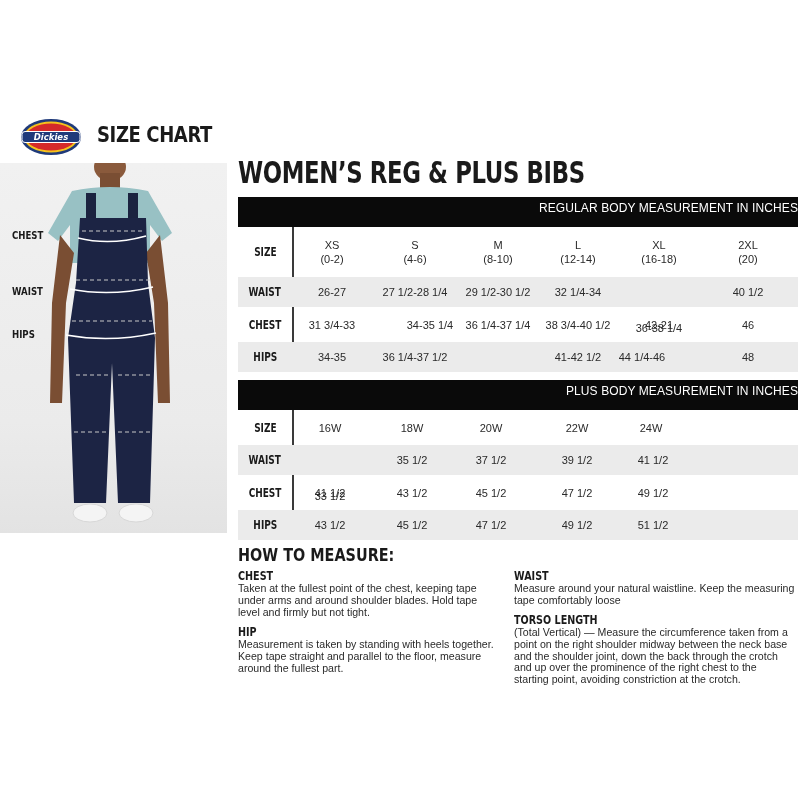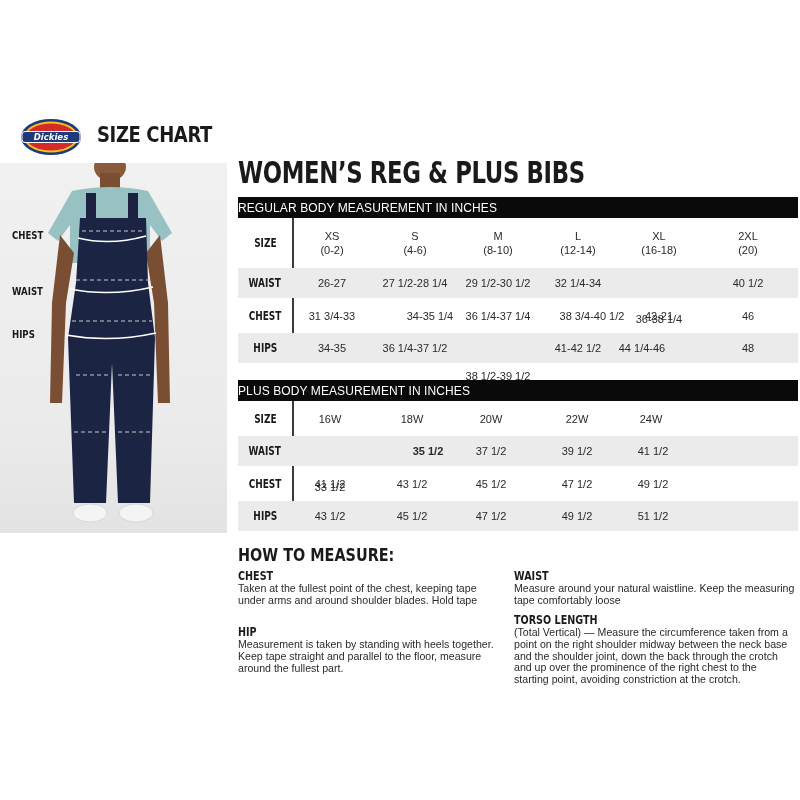--- a/index.html
+++ b/index.html
@@ -19,21 +19,21 @@
   .photo-label { position: absolute; left: 12px; font-family: "DejaVu Sans", sans-serif; font-weight: bold;
                  font-size: 11px; transform: scaleX(0.78); transform-origin: left center; color: #1a1a1a; }
 
   
   .product-title { position: absolute; left: 238px; top: 155px; font-family: "DejaVu Sans", sans-serif;
                    font-weight: bold; font-size: 30px; letter-spacing: -0.5px; transform: scaleX(0.76);
                    transform-origin: left center; color: #1a1a1a; white-space: nowrap; }
 
   
   .size-table { position: absolute; left: 238px; width: 560px; }
-  .tbl-header { height: 21px; background: #0a0a0a; color: #ffffff; font-size: 12px; text-align: left;
+  .tbl-header { height: 30px; background: #0a0a0a; color: #ffffff; font-size: 12px; text-align: right;
                 line-height: 22px; letter-spacing: 0.1px; }
   .tbl-row { position: relative; display: flex; align-items: center; }
   .tbl-row.gray { background: #ebebeb; }
   .tbl-row .rlabel { width: 54px; flex: 0 0 54px; text-align: center; font-family: "DejaVu Sans", sans-serif;
                      font-weight: bold; font-size: 11.5px; color: #1a1a1a; }
   .tbl-row .rlabel span { display: inline-block; transform: scaleX(0.78); }
   .tbl-row .cells { position: relative; flex: 1; height: 100%; }
   .tbl-row .cell { position: absolute; top: 0; height: 100%; display: flex; align-items: center;
                    justify-content: center; font-size: 11px; color: #2a2a2a; text-align: center; line-height: 14px;
                    width: 90px; margin-left: -45px; }
@@ -161,21 +161,21 @@
         <div class="cell" style="left:456px;">40 1/2</div>
       </div>
     </div>
 
     <div class="tbl-row" style="height:35px;">
       <div class="rlabel"><span>CHEST</span></div>
       <div class="cells">
         <div class="cell" style="left:40px;">31 3/4-33</div>
         <div class="cell" style="left:138px;">34-35 1/4</div>
         <div class="cell" style="left:206px;">36 1/4-37 1/4</div>
-        <div class="cell" style="left:300px;">38 3/4-40 1/2</div>
+        <div class="cell" style="left:286px;">38 3/4-40 1/2</div>
         <div class="cell" style="left:367px;">42-21</div>
         <div class="cell" style="left:456px;">46</div>
       </div>
     </div>
 
     <div class="tbl-row gray" style="height:30px;">
       <div class="rlabel"><span>HIPS</span></div>
       <div class="cells">
         <div class="cell" style="left:40px;">34-35</div>
         <div class="cell" style="left:123px;">36 1/4-37 1/2</div>
@@ -201,21 +201,21 @@
         <div class="cell" style="left:199px;">20W</div>
         <div class="cell" style="left:285px;">22W</div>
         <div class="cell" style="left:359px;">24W</div>
       </div>
     </div>
 
     <div class="tbl-row gray" style="height:30px;">
       <div class="rlabel"><span>WAIST</span></div>
       <div class="cells">
         <div class="cell" style="left:38px;margin-top:36px;">33 1/2</div>
-        <div class="cell" style="left:136px;font-weight:bold;">35 1/2</div>
+        <div class="cell" style="left:120px;">35 1/2</div>
         <div class="cell" style="left:199px;">37 1/2</div>
         <div class="cell" style="left:285px;">39 1/2</div>
         <div class="cell" style="left:361px;">41 1/2</div>
       </div>
     </div>
 
     <div class="tbl-row" style="height:35px;">
       <div class="rlabel"><span>CHEST</span></div>
       <div class="cells">
         <div class="cell" style="left:38px;">41 1/2</div>
@@ -239,20 +239,21 @@
   </div>
 </div>
 
 <div class="how-title">HOW TO MEASURE:</div>
 
 <div class="m-block" style="left:238px; top:569px;">
   <div class="m-head">CHEST</div>
   <div class="m-text">
     <div>Taken at the fullest point of the chest, keeping tape</div>
     <div>under arms and around shoulder blades. Hold tape</div>
+    <div>level and firmly but not tight.</div>
   </div>
 </div>
 
 <div class="m-block" style="left:238px; top:625px;">
   <div class="m-head">HIP</div>
   <div class="m-text">
     <div>Measurement is taken by standing with heels together.</div>
     <div>Keep tape straight and parallel to the floor, measure</div>
     <div>around the fullest part.</div>
   </div>

